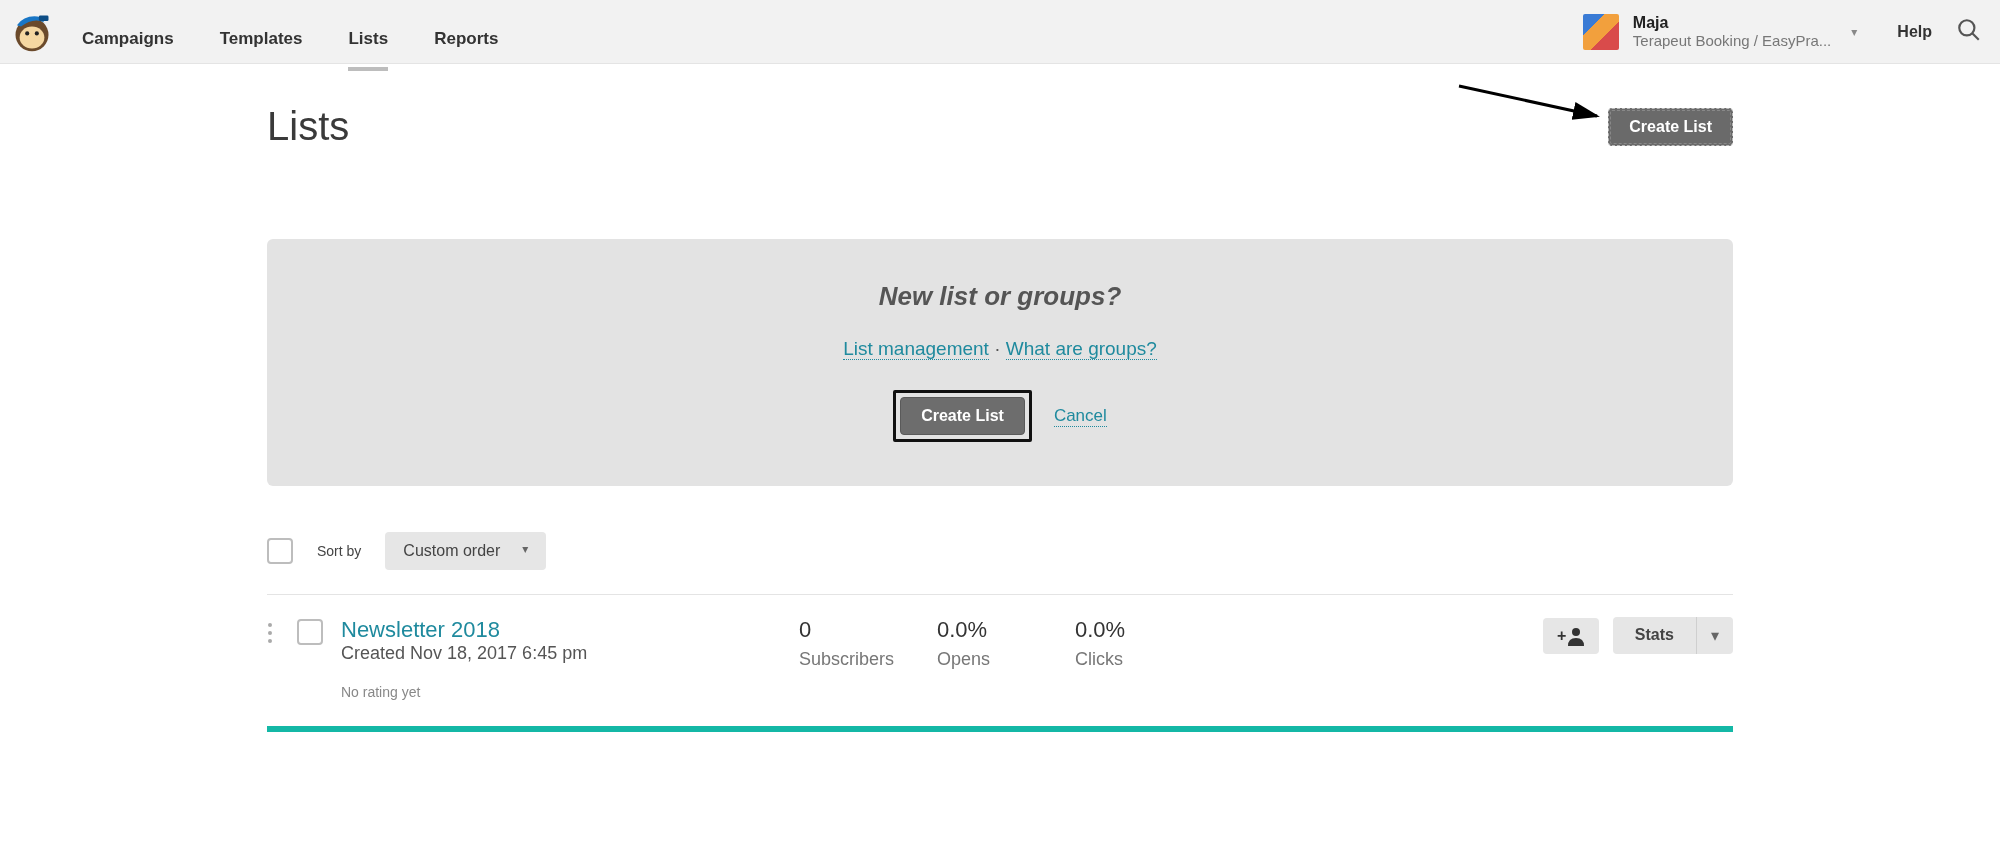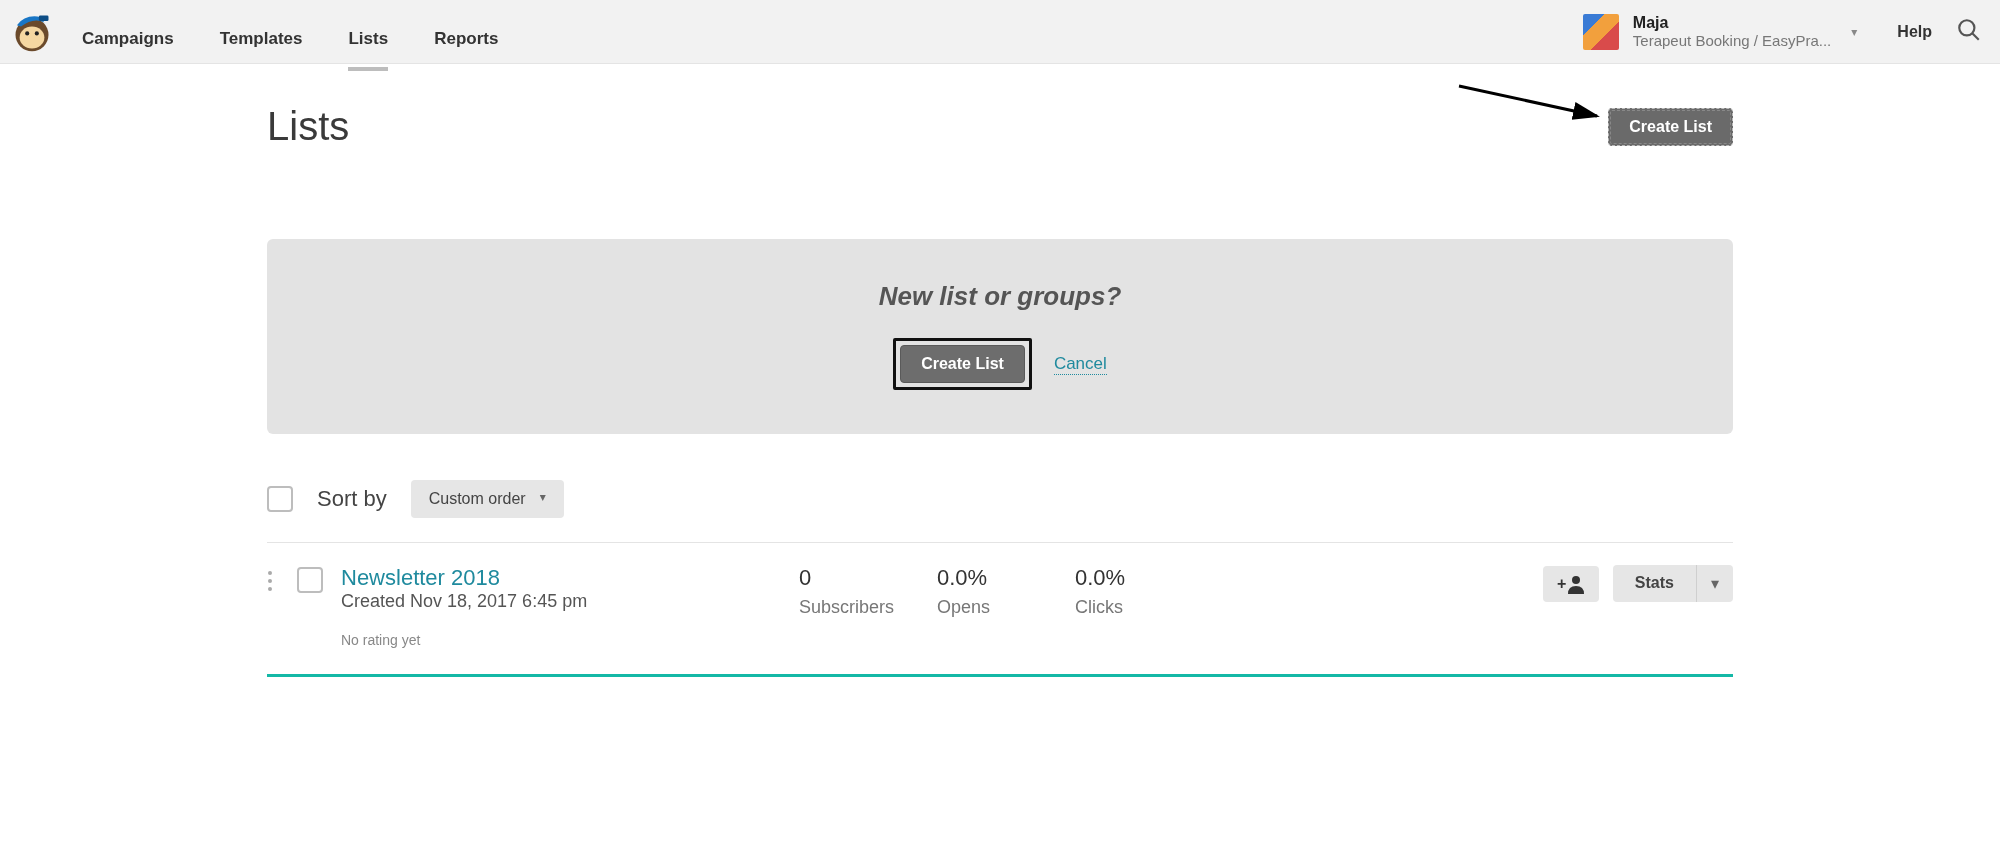--- a/index.html
+++ b/index.html
@@ -83,31 +83,31 @@
   .link-plain { color: #1f8a9e; border-bottom: 1px dotted #1f8a9e; cursor: pointer; font-size: 17px; }
 
   
   .sortrow {
     display: flex; align-items: center; gap: 24px;
     margin-top: 46px; padding-bottom: 24px;
   }
   .chk {
     width: 26px; height: 26px; border: 2px solid #bdbdbd; border-radius: 4px; background: #fff; cursor: pointer;
   }
-  .sort-label { color: #444; font-size: 22px; text-align: right; }
+  .sort-label { color: #444; font-size: 14px; text-align: right; }
   .select {
     background: #e6e6e6; border-radius: 4px; padding: 10px 18px;
-    color: #444; font-size: 16px; display: flex; align-items: flex-start; gap: 14px; cursor: pointer;
+    color: #444; font-size: 16px; display: flex; align-items: flex-start; gap: 22px; cursor: pointer;
   }
   .select .chev2 { font-size: 12px; color: #666; }
 
   
   .list-row {
     display: flex; align-items: flex-start; gap: 18px;
-    border-top: 1px solid #e4e4e4; border-bottom: 3px solid #14b8a6;
+    border-top: 1px solid #e4e4e4; border-bottom: 6px solid #14b8a6;
     padding: 22px 0 26px;
   }
   .drag { color: #aaa; cursor: grab; padding-top: 4px; }
   .row-chk { margin-top: 2px; }
   .row-main { flex: 0 0 440px; }
   .row-title { color: #1f8a9e; font-size: 22px; font-weight: 500; cursor: pointer; }
   .row-meta { color: #555; font-size: 18px; margin-top: 0; }
   .row-sub  { color: #888; font-size: 14px; margin-top: 20px; }
   .stat { width: 120px; }
   .stat .num { font-size: 22px; color: #333; }
@@ -172,20 +172,23 @@
         <path d="M0,0 L0,6 L9,3 z" fill="#000"></path>
           </marker>
         </defs>
       <line x1="2" y1="4" x2="140" y2="34" stroke="#000" stroke-width="3" marker-end="url(#ah)"></line>
     </svg>
     <button class="btn">Create List</button>
   </div>
 
   <div class="panel">
     <h2>New list or groups?</h2>
+    <div class="links">
+      <a>List management</a><span> · </span><a>What are groups?</a>
+    </div>
     <div class="actions">
       <span class="boxed">
         <button class="btn solid">Create List</button>
       </span>
       <span class="link-plain">Cancel</span>
     </div>
   </div>
 
   <div class="sortrow">
     <div class="chk"></div>

